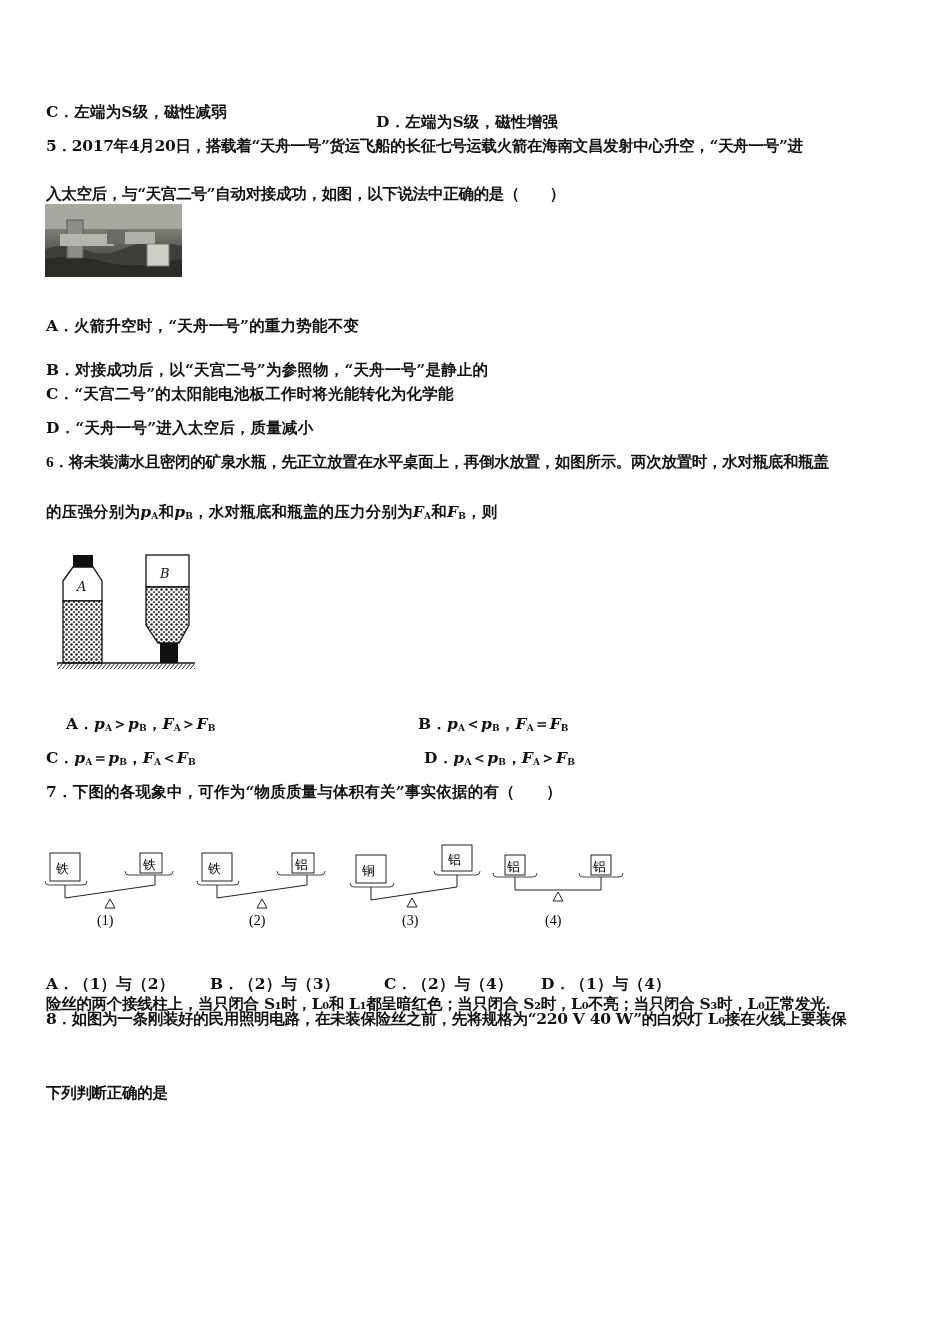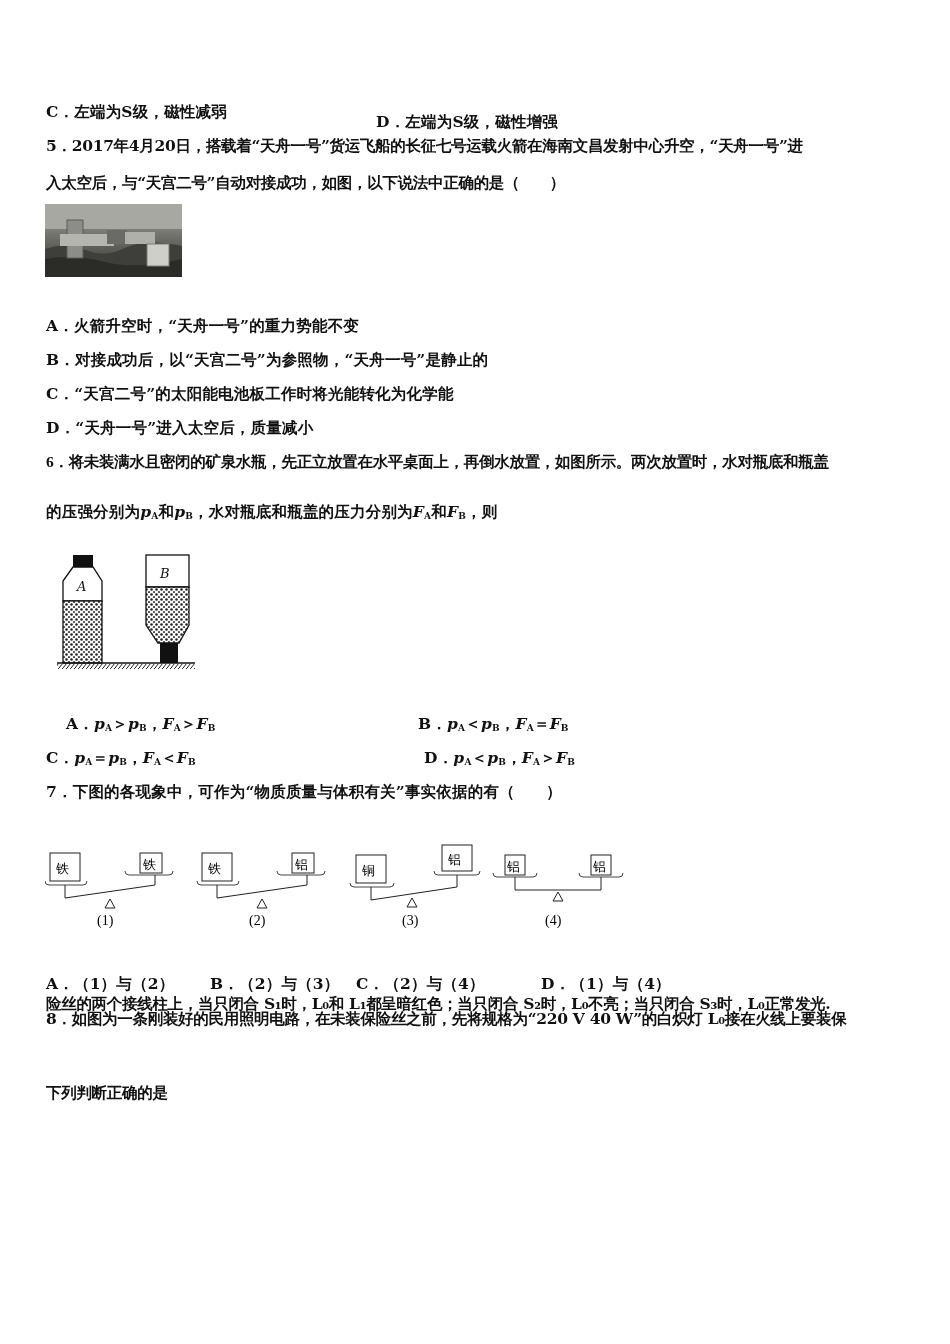--- a/index.html
+++ b/index.html
@@ -27,39 +27,39 @@
 <body>
 
 <div class="line" style="top:102px;">
   <span>C．</span><span>左端为S级，磁性减弱</span>
 </div>
 <div class="line" style="top:112px; left:376px;">
   <span>D．</span><span>左端为S级，磁性增强</span>
 </div>
 
 <div class="line narrow" style="top:136px;">5．2017年4月20日，搭载着“天舟一号”货运飞船的长征七号运载火箭在海南文昌发射中心升空，“天舟一号”进</div>
-<div class="line narrow" style="top:173px;">入太空后，与“天宫二号”自动对接成功，如图，以下说法中正确的是（　　）</div>
+<div class="line narrow" style="top:184px;">入太空后，与“天宫二号”自动对接成功，如图，以下说法中正确的是（　　）</div>
 
 <div class="photo">
   <svg width="137" height="73" viewBox="0 0 137 73">
     <rect x="0" y="0" width="137" height="25" fill="#a8a8a3"></rect>
     <path d="M0 45 Q20 38 40 46 T80 44 T137 42 L137 73 L0 73Z" fill="#3e3e3a"></path>
     <path d="M0 55 Q30 50 60 58 T137 55 L137 73 L0 73Z" fill="#2b2b28"></path>
     <rect x="22" y="16" width="16" height="38" fill="#8c8c88" stroke="#5a5a56" stroke-width="1"></rect>
     <rect x="15" y="30" width="54" height="12" fill="#b5b5b0"></rect>
     <rect x="62" y="26" width="20" height="14" fill="#6a6a66"></rect>
     <rect x="80" y="28" width="30" height="12" fill="#b0b0ab"></rect>
     <rect x="102" y="40" width="22" height="22" fill="#cfcfca" stroke="#7a7a75" stroke-width="1"></rect>
   </svg>
 </div>
 
 <div class="line" style="top:316px;">
   <span>A．</span><span>火箭升空时，“天舟一号”的重力势能不变</span>
 </div>
-<div class="line" style="top:350px;">
+<div class="line" style="top:360px;">
   <span>B．</span><span>对接成功后，以“天宫二号”为参照物，“天舟一号”是静止的</span>
 </div>
 <div class="line" style="top:384px;">
   <span>C．</span><span>“天宫二号”的太阳能电池板工作时将光能转化为化学能</span>
 </div>
 <div class="line" style="top:418px;">
   <span>D．</span><span>“天舟一号”进入太空后，质量减小</span>
 </div>
 
 <div class="line narrow" style="top:452px;font-family:Liberation Serif, serif;">6．将未装满水且密闭的矿泉水瓶，先正立放置在水平桌面上，再倒水放置，如图所示。两次放置时，水对瓶底和瓶盖</div>
@@ -170,21 +170,21 @@
     </g>
   </svg>
 </div>
 
 <div class="line" style="top:974px;">
   <span>A．</span><span>（1）与（2）</span>
 </div>
 <div class="line" style="top:974px; left:210px;">
   <span>B．</span><span>（2）与（3）</span>
 </div>
-<div class="line" style="top:974px; left:356px;">
+<div class="line" style="top:974px; left:384px;">
   <span>C．</span><span>（2）与（4）</span>
 </div>
 <div class="line" style="top:974px; left:541px;">
   <span>D．</span><span>（1）与（4）</span>
 </div>
 
 <div class="line narrow" style="top:1009px;">8．如图为一条刚装好的民用照明电路，在未装保险丝之前，先将规格为“220 V  40 W”的白炽灯 L₀接在火线上要装保</div>
 <div class="line narrow" style="top:994px;">险丝的两个接线柱上，当只闭合 S₁时，L₀和 L₁都呈暗红色；当只闭合 S₂时，L₀不亮；当只闭合 S₃时，L₀正常发光.</div>
 <div class="line narrow" style="top:1083px;">下列判断正确的是</div>
 

